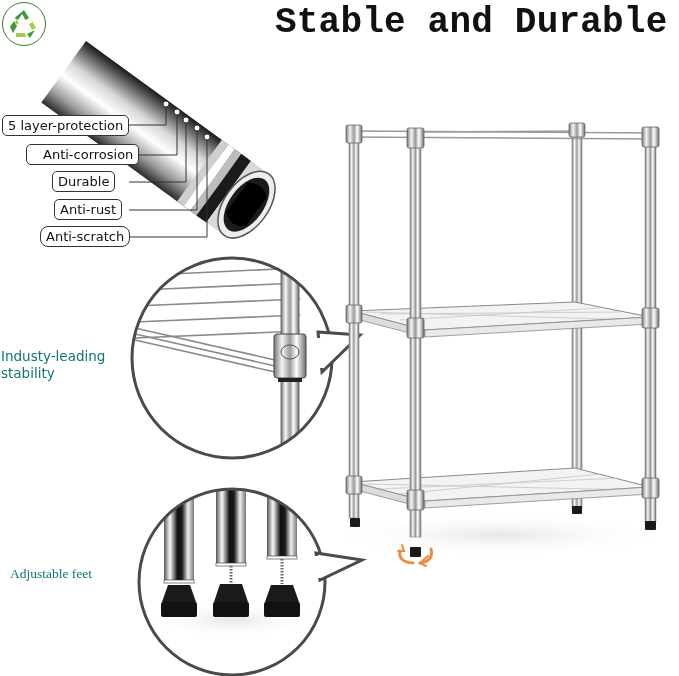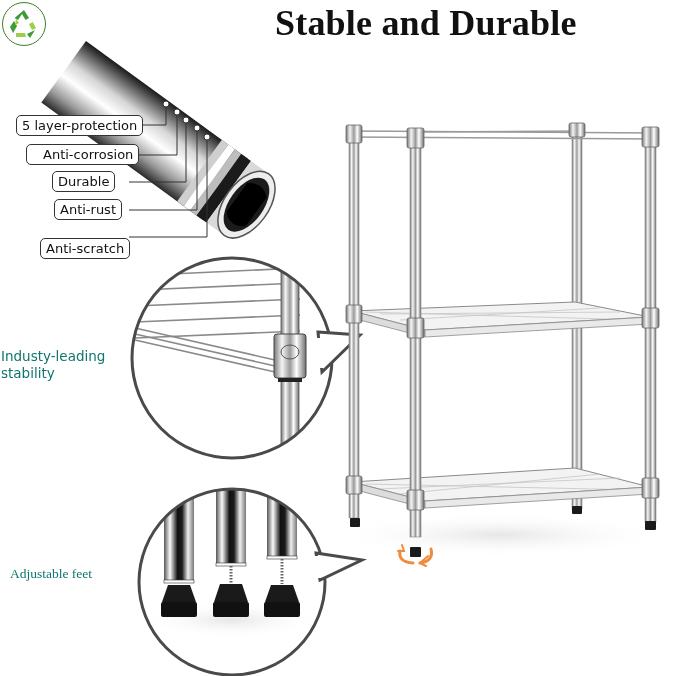--- a/index.html
+++ b/index.html
@@ -2,21 +2,21 @@
 <html><head>
   <meta charset="utf-8">
   <style>
     * { box-sizing: border-box; margin: 0; padding: 0; }
     html, body { width: 679px; height: 676px; background: #ffffff; overflow: hidden; }
     body { position: relative; font-family: "DejaVu Sans", sans-serif; color: #111; }
 
     .recycle-badge { position: absolute; left: 2px; top: 2px; width: 44px; height: 44px; border-radius: 50%; border: 1.5px solid #3e7d2c; background: #fff; }
     .recycle-badge svg { position: absolute; left: 4px; top: 4px; }
 
-    .title { position: absolute; left: 0; right: 0; top: 2px; padding-left: 275px; font-family: Liberation Serif, serif; font-weight: bold; font-size: 36px; letter-spacing: 0.2px; color: #111; white-space: nowrap; }
+    .title { position: absolute; left: 0; right: 0; top: 2px; padding-left: 275px; font-family: Liberation Mono, monospace; font-weight: bold; font-size: 36px; letter-spacing: 0.2px; color: #111; white-space: nowrap; }
 
     .art { position: absolute; left: 0; top: 0; width: 679px; height: 676px; }
 
     .callout { position: absolute; height: 21px; border: 1px solid #333; border-radius: 5px; background: #fff; font-size: 13px; line-height: 19px; padding: 0 5px; white-space: nowrap; color: #111; }
 
     .feature-label { position: absolute; font-size: 13.5px; line-height: 17px; color: #0f766e; }
   </style>
 </head>
 <body>
 
@@ -208,23 +208,23 @@
 
     <g fill="none" stroke="#f08a3c" stroke-width="3" stroke-linecap="round">
       <path d="M400 551 Q398 562 413 563"></path>
       <path d="M431 549 Q434 561 420 563"></path>
       <path d="M402 545 L404 551 L398 551" stroke-width="2"></path>
       <path d="M428 556 L420 563 L426 566" stroke-width="2"></path>
     </g>
   </g>
 </svg>
 
-<div class="callout" style="left:16px; top:115px;">5 layer-protection</div>
+<div class="callout" style="left:2px; top:115px;">5 layer-protection</div>
 <div class="callout" style="left:26px; top:144px;padding-left:16px;">Anti-corrosion</div>
 <div class="callout" style="left:52px; top:171px;">Durable</div>
 <div class="callout" style="left:54px; top:199px;">Anti-rust</div>
-<div class="callout" style="left:40px; top:238px;">Anti-scratch</div>
+<div class="callout" style="left:40px; top:226px;border-radius:8px;">Anti-scratch</div>
 
 <div class="feature-label" style="left:1px; top:348px;">
   <div>Industy-leading</div>
   <div>stability</div>
 </div>
 <div class="feature-label" style="left:10px; top:565px;font-family:Liberation Serif, serif;">Adjustable feet</div>
 
 </body></html>

